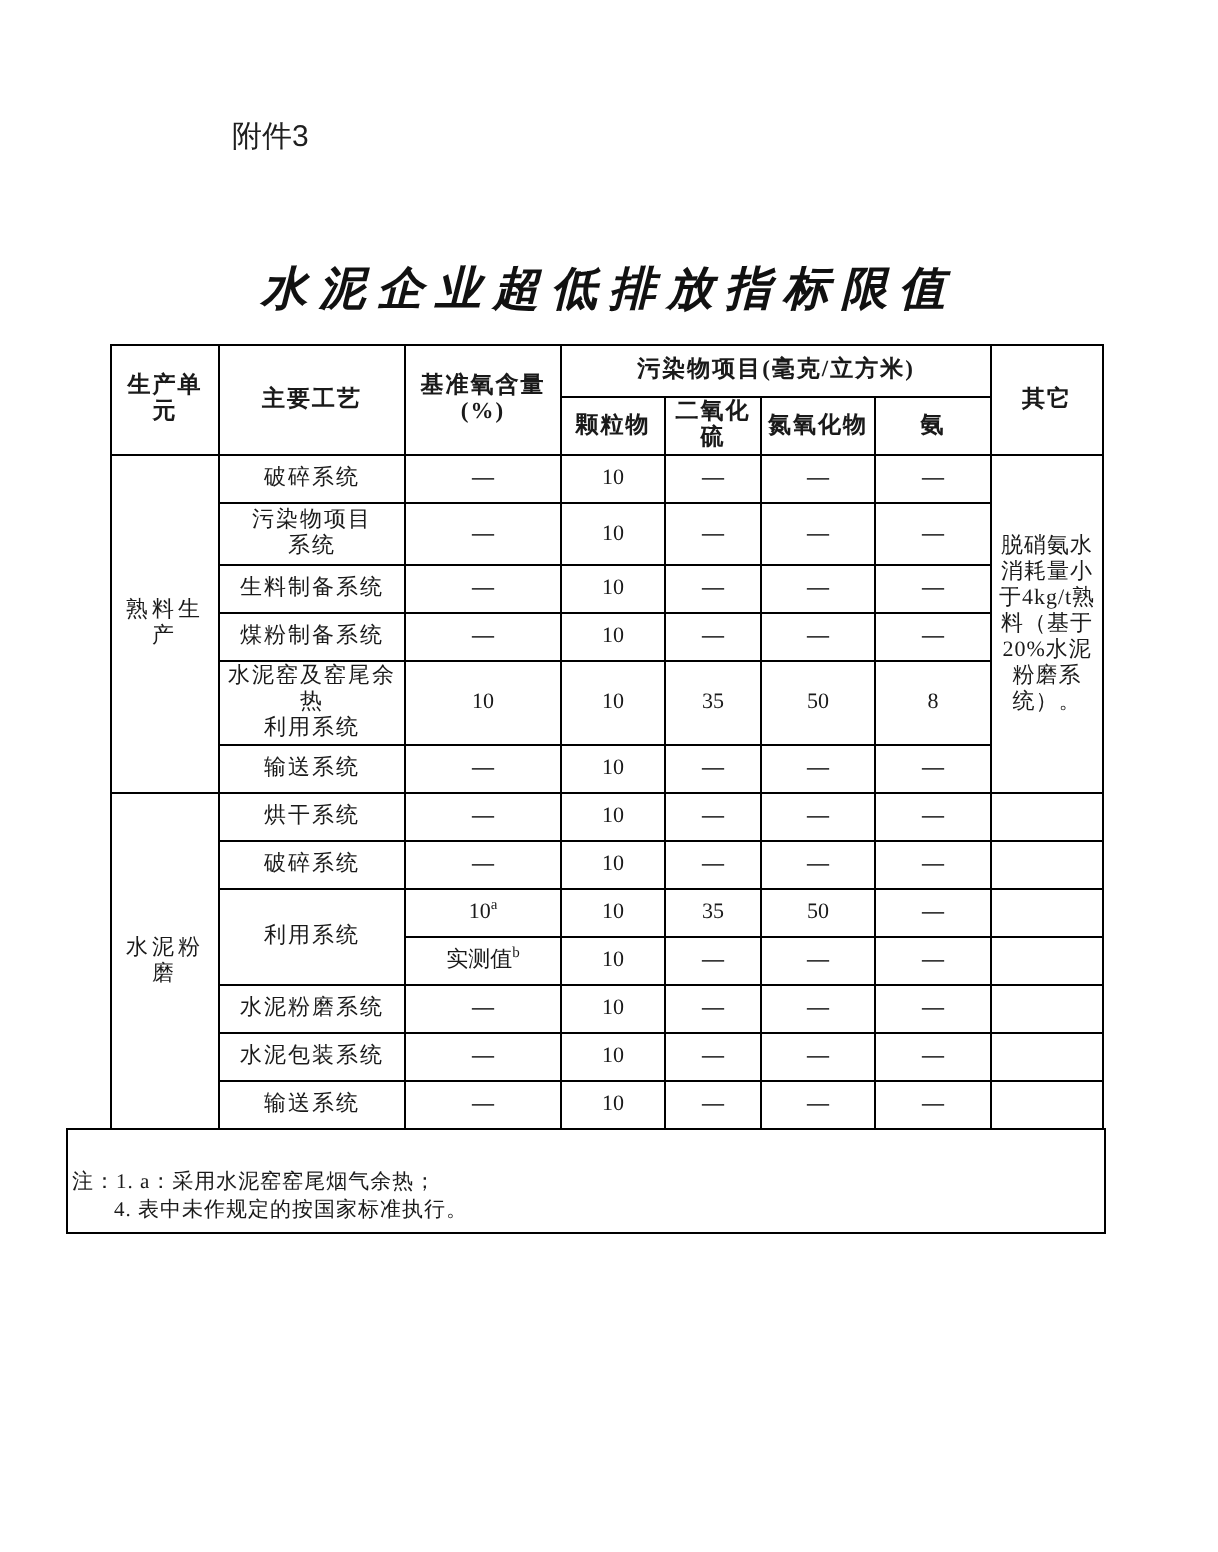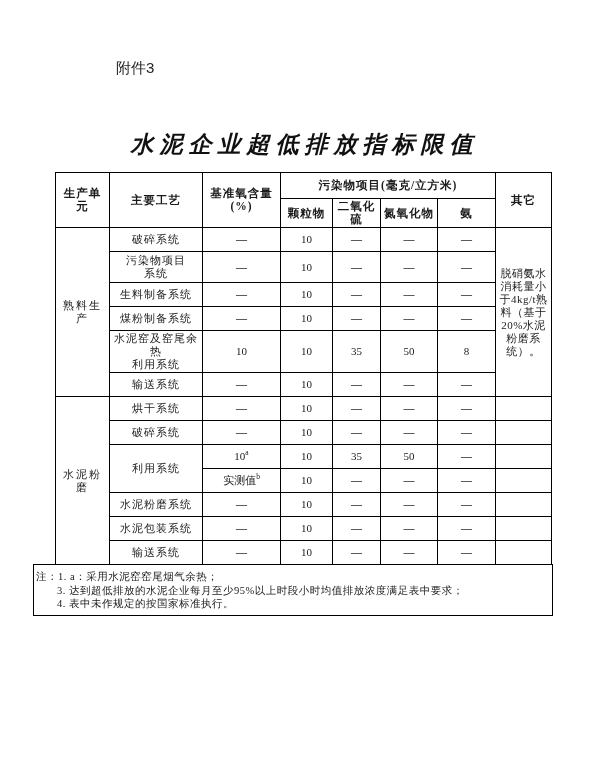--- a/index.html
+++ b/index.html
@@ -44,21 +44,21 @@
   tr.r-double { height: 31px; }
   td.others-cell {
     font-size: 10.5px; line-height: 14px;
     letter-spacing: 0.5px; padding: 2px 3px;
   }
   sup.fn { font-size: 7.5px; line-height: 0; }
   .notes-box {
     margin-left: -22px; margin-top: -1px;
     width: 520px; box-sizing: border-box;
     border: 1px solid #000;
-    padding: 5px 4px 4px 2px;
+    padding: 20px 4px 4px 2px;
     font-size: 10.5px; line-height: 13.5px;
     letter-spacing: 0.5px;
     text-align: left;
   }
   .note-line { white-space: nowrap; }
   .note-line.indent { padding-left: 21px; }
   .val { font-weight: bold; font-size: 11px; }
 </style>
 </head>
 <body>
@@ -209,16 +209,15 @@
         <td class="val">—</td>
         <td class="val">—</td>
         <td class="val">—</td>
         <td class="others-cell"></td>
       </tr>
     </tbody>
   </table>
 
   <div class="notes-box">
     <div class="note-line">注：1. a：采用水泥窑窑尾烟气余热；</div>
-    <div class="note-line indent">3. 达到超低排放的水泥企业每月至少95%以上时段小时均值排放浓度满足表中要求；</div>
     <div class="note-line indent">4. 表中未作规定的按国家标准执行。</div>
   </div>
 </div>
 
 </body></html>

